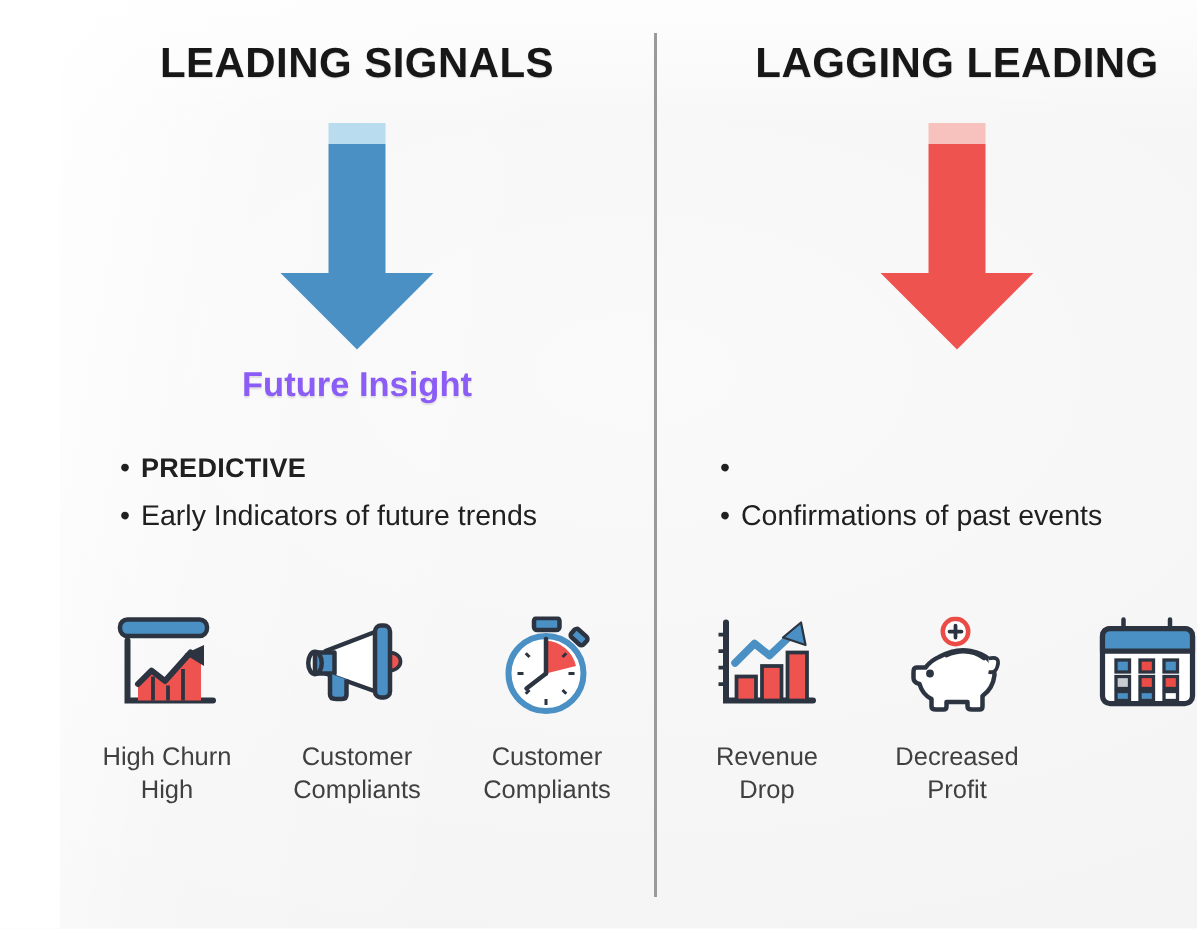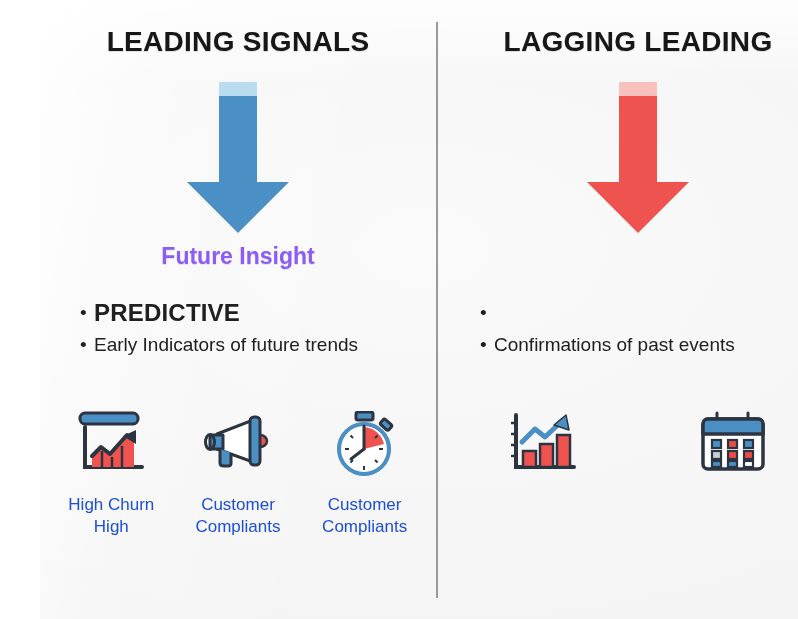--- a/index.html
+++ b/index.html
@@ -108,21 +108,21 @@
     margin-bottom: 7px;
   }
   .bullet .dot {
     width: 14px;
     flex: 0 0 14px;
     font-size: 19px;
     line-height: 25px;
     color: #202020;
   }
   .bullet .txt { font-size: 19px; line-height: 25px; }
-  .bullet.strong .txt { font-weight: 700; font-size: 24px; letter-spacing: .2px; }
+  .bullet.strong .txt { font-weight: 700; font-size: 18px; letter-spacing: .2px; }
 
   
   .icon-row {
     position: absolute;
     top: 408px;
     left: 8px;
     right: 8px;
     display: flex;
     justify-content: space-around;
     align-items: flex-start;
@@ -139,21 +139,21 @@
     display: flex;
     align-items: center;
     justify-content: center;
   }
   .icon-art svg { display: block; }
   .icon-label {
     margin-top: 14px;
     text-align: center;
     font-size: 17px;
     line-height: 22px;
-    color: #1d4ed8;
+    color: #404040;
   }
 
   
   .caret {
     position: absolute;
     left: 764px;
     top: 181px;
     width: 3px;
     height: 28px;
     background: #111111;
@@ -299,22 +299,42 @@
                 <path d="M5 34 H11"></path>
                 <path d="M5 45 H11"></path>
             </g>
             <rect x="17" y="40" width="13" height="16" fill="#ef5350" stroke="#2b3440" stroke-width="2.5"></rect>
             <rect x="34" y="33" width="13" height="23" fill="#ef5350" stroke="#2b3440" stroke-width="2.5"></rect>
             <rect x="51" y="24" width="13" height="32" fill="#ef5350" stroke="#2b3440" stroke-width="2.5"></rect>
             <path d="M16 31 L29 18 L39 26 L57 9" fill="none" stroke="#4a90c4" stroke-width="5" stroke-linejoin="round" stroke-linecap="round"></path>
             <polygon points="60,4 63,19 48,14" fill="#4a90c4" stroke="#2b3440" stroke-width="1.5" stroke-linejoin="round"></polygon>
           </svg>
         </div>
-      </div>
-
+        <div class="icon-label">
+          <div>Revenue</div>
+          <div>Drop</div>
+        </div>
+      </div>
+
+      <div class="icon-cell">
+        <div class="icon-art">
+          <svg width="74" height="66" viewBox="0 0 74 66" xmlns="http://www.w3.org/2000/svg">
+            <circle cx="36" cy="10" r="8.5" fill="#ffffff" stroke="#eb4d46" stroke-width="3"></circle>
+            <path d="M32 10 h8 M36 6 v8" stroke="#2b3440" stroke-width="2.5" stroke-linecap="round"></path>
+            <path d="M25 27 Q20 29 16 34 L10 34 Q8 34 8 37 L8 41 Q8 44 12 45 Q14 52 20 55 L20 60 Q20 62 23 62 L28 62 Q30 62 30 60 L30 57 L44 57 L44 60 Q44 62 47 62 L52 62 Q54 62 54 60 L54 53 Q61 48 62 39 Q62 26 46 23 Q36 21 25 27 Z" fill="#ffffff" stroke="#2b3440" stroke-width="3" stroke-linejoin="round"></path>
+            <path d="M30 26 Q44 20 55 28" fill="none" stroke="#2b3440" stroke-width="2.5" stroke-linecap="round"></path>
+            <path d="M58 28 Q66 26 64 33 Q63 38 58 37" fill="#ffffff" stroke="#2b3440" stroke-width="2.5" stroke-linejoin="round"></path>
+            <circle cx="19" cy="38" r="2.6" fill="#2b3440"></circle>
+          </svg>
+        </div>
+        <div class="icon-label">
+          <div>Decreased</div>
+          <div>Profit</div>
+        </div>
+      </div>
 
       <div class="icon-cell">
         <div class="icon-art">
           <svg width="74" height="66" viewBox="0 0 74 66" xmlns="http://www.w3.org/2000/svg">
             <path d="M21 2 V11 M52 2 V11" stroke="#2b3440" stroke-width="3" stroke-linecap="round"></path>
             <rect x="7" y="8" width="60" height="50" rx="5" fill="#ffffff" stroke="#2b3440" stroke-width="3.5"></rect>
             <path d="M7 13 a5 5 0 0 1 5 -5 h50 a5 5 0 0 1 5 5 v10 H7 Z" fill="#4a90c4" stroke="#2b3440" stroke-width="3.5" stroke-linejoin="round"></path>
             <g stroke="#2b3440" stroke-width="2.2">
               <rect x="16" y="29" width="9" height="8" fill="#4a90c4"></rect>
               <rect x="32" y="29" width="9" height="8" fill="#eb4d46"></rect>

